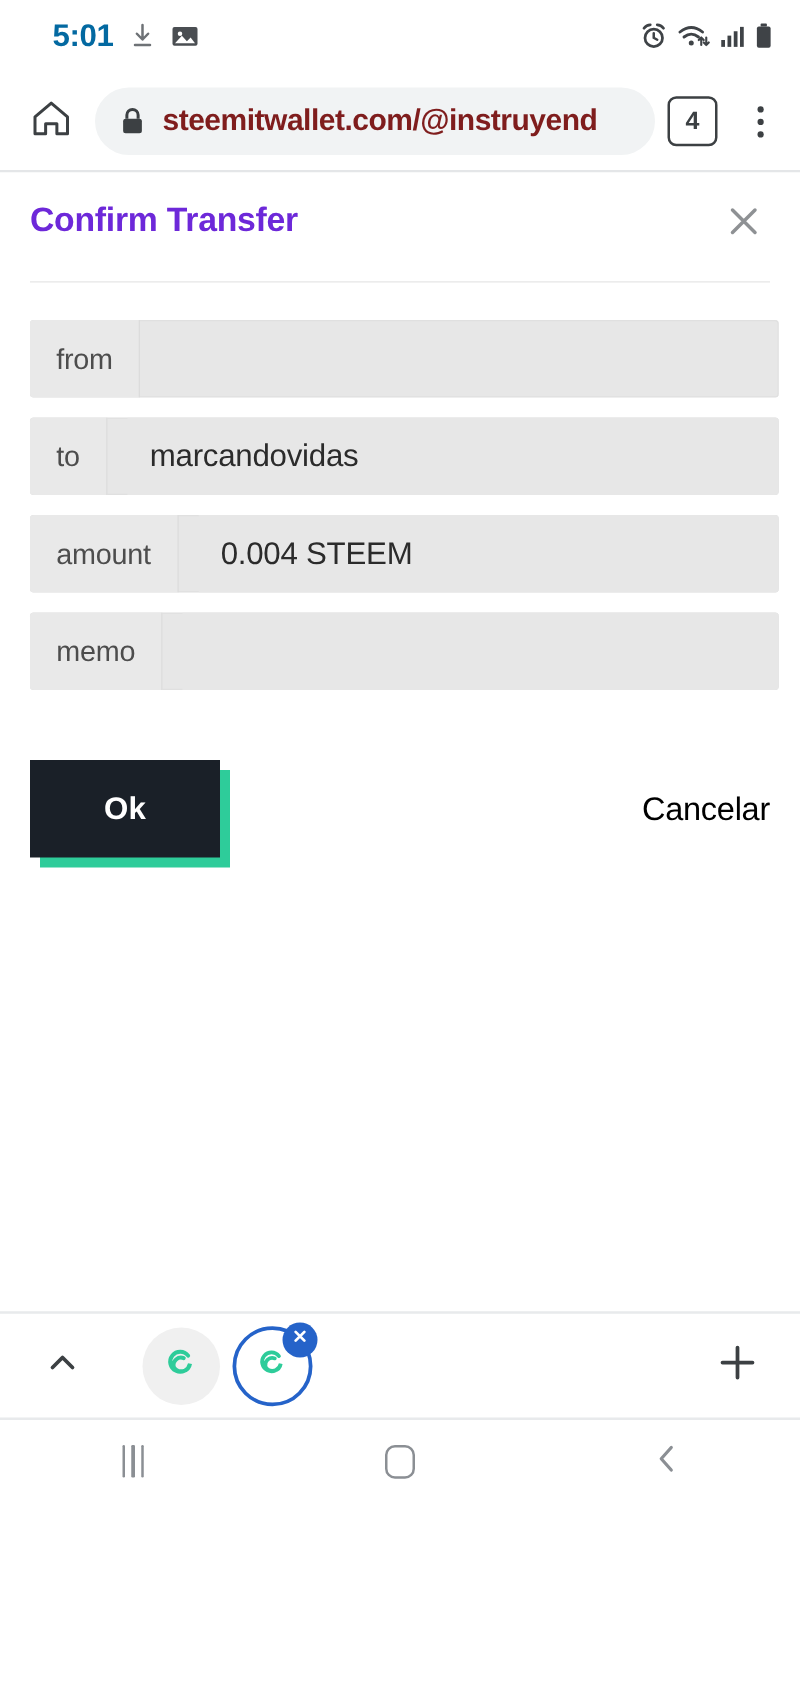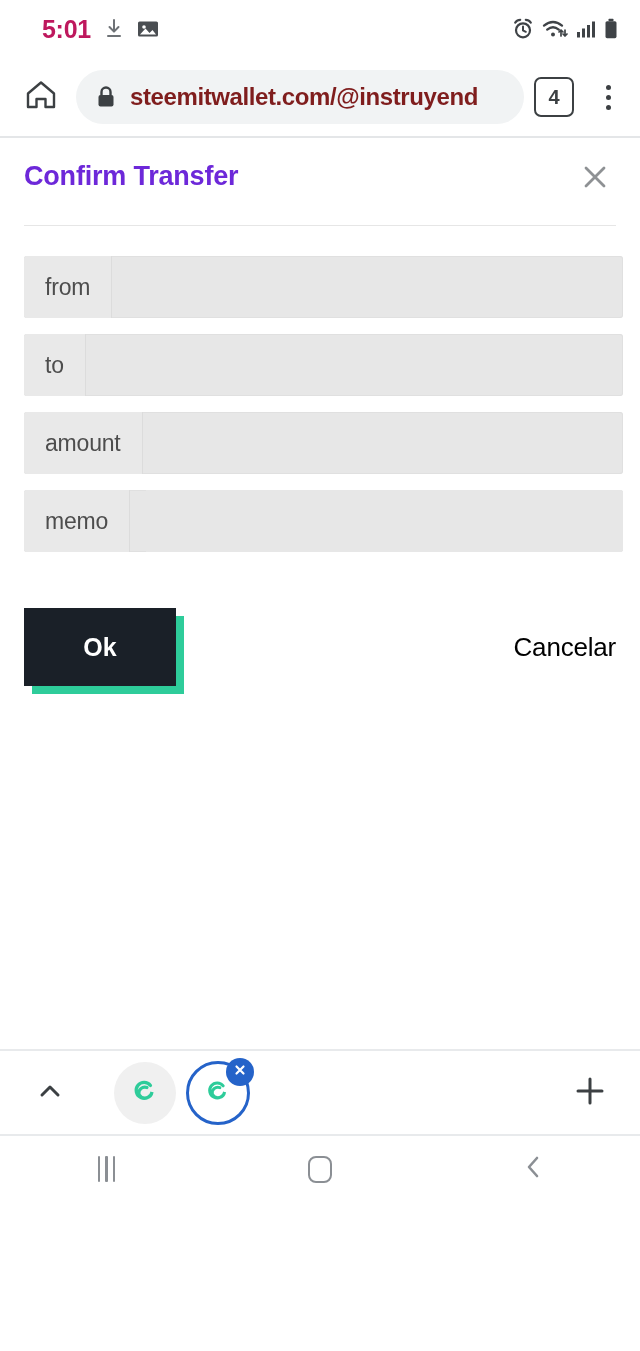--- a/index.html
+++ b/index.html
@@ -26,21 +26,21 @@
     background: #ffffff;
   }
   .status-left {
     display: flex;
     align-items: center;
     gap: 13px;
   }
   .status-time {
     font-size: 25px;
     font-weight: bold;
-    color: #be185d;
+    color: #0369a1;
     letter-spacing: -0.3px;
   }
   .status-right {
     margin-left: auto;
     display: flex;
     align-items: center;
     gap: 8px;
   }
   .sicon { display: block; }
 
@@ -451,24 +451,26 @@
   <div class="head-rule"></div>
 
   <div class="form-rows">
 
     <div class="form-row">
       <div class="row-label">from</div>
     </div>
 
     <div class="form-row">
       <div class="row-label">to</div>
+      <div class="row-value">marcandovidas</div>
     </div>
 
     <div class="form-row">
       <div class="row-label">amount</div>
+      <div class="row-value">0.004 STEEM</div>
     </div>
 
     <div class="form-row">
       <div class="row-label">memo</div>
       <div class="row-value"></div>
     </div>
 
   </div>
 
   <div class="actions">

